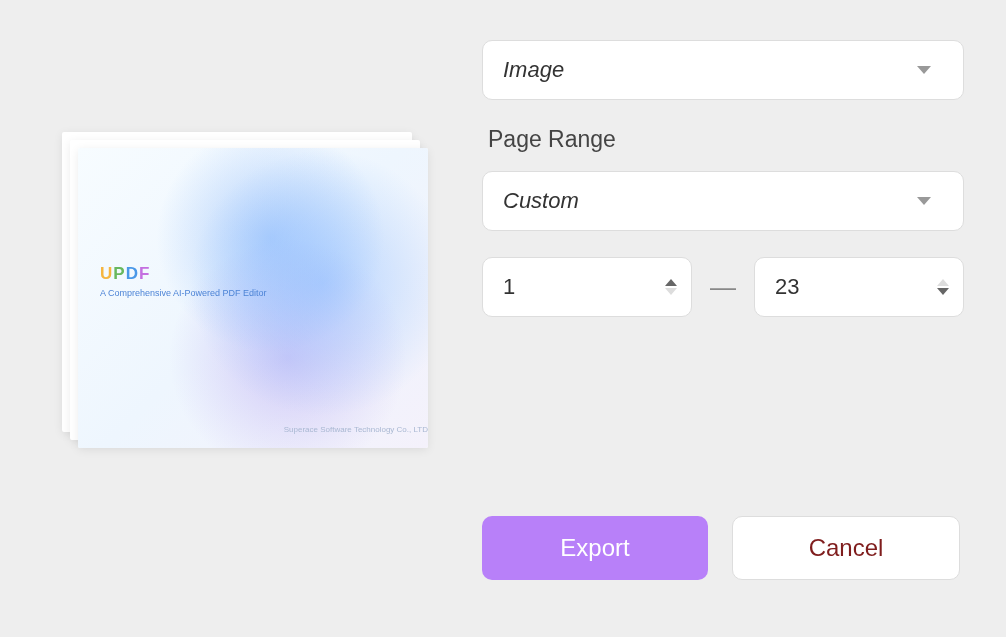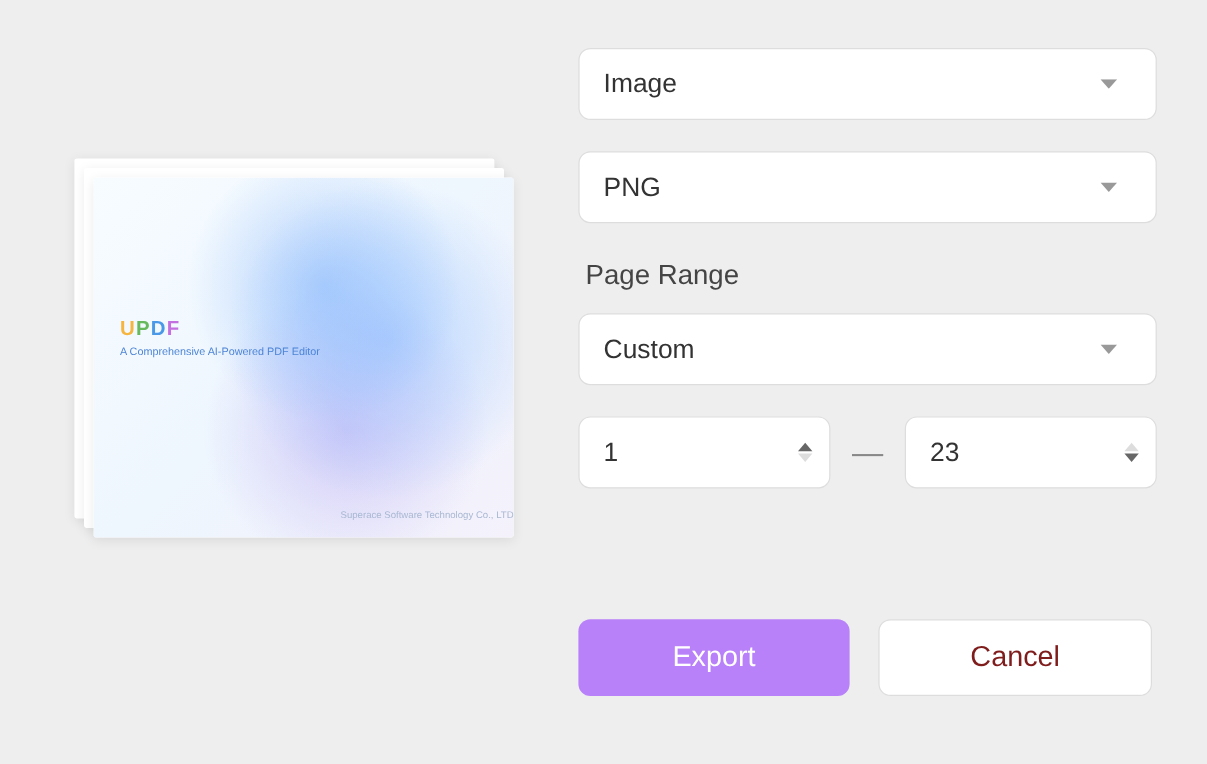--- a/index.html
+++ b/index.html
@@ -93,20 +93,21 @@
       width: 100%;
       height: 60px;
       background: #fff;
       border: 1px solid #ddd;
       border-radius: 10px;
       padding: 0 32px 0 20px;
       font-size: 22px;
       color: #333;
       cursor: pointer;
       margin-bottom: 26px;
+      font-style: italic;
     }
     .select-box .arrow {
       display: inline-flex;
       align-items: center;
       color: #999;
     }
     .mb-larger { margin-bottom: 30px; }
 
     .range-row {
       display: flex;
@@ -202,28 +203,20 @@
 
   <div class="select-box">
     <span>Image</span>
     <span class="arrow">
       <svg width="14" height="8" viewBox="0 0 14 8">
           <polygon points="0,0 14,0 7,8" fill="#999"></polygon>
         </svg>
     </span>
   </div>
 
-  <div class="select-box mb-larger">
-    <span>PNG</span>
-    <span class="arrow">
-      <svg width="14" height="8" viewBox="0 0 14 8">
-          <polygon points="0,0 14,0 7,8" fill="#999"></polygon>
-        </svg>
-    </span>
-  </div>
 
   <div class="section-label" style="padding-left:6px;">Page Range</div>
 
   <div class="select-box">
     <span>Custom</span>
     <span class="arrow">
       <svg width="14" height="8" viewBox="0 0 14 8">
           <polygon points="0,0 14,0 7,8" fill="#999"></polygon>
         </svg>
     </span>

